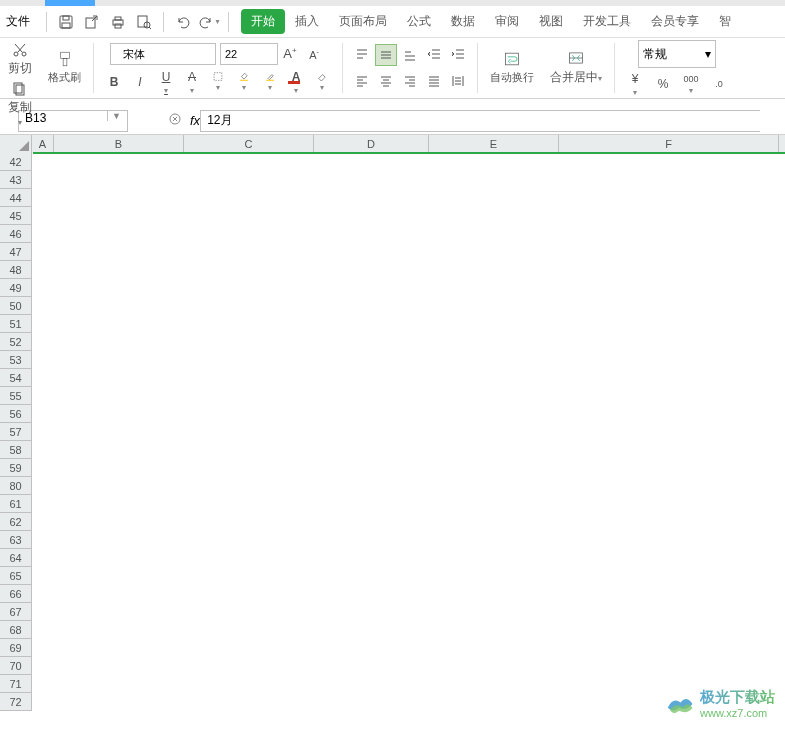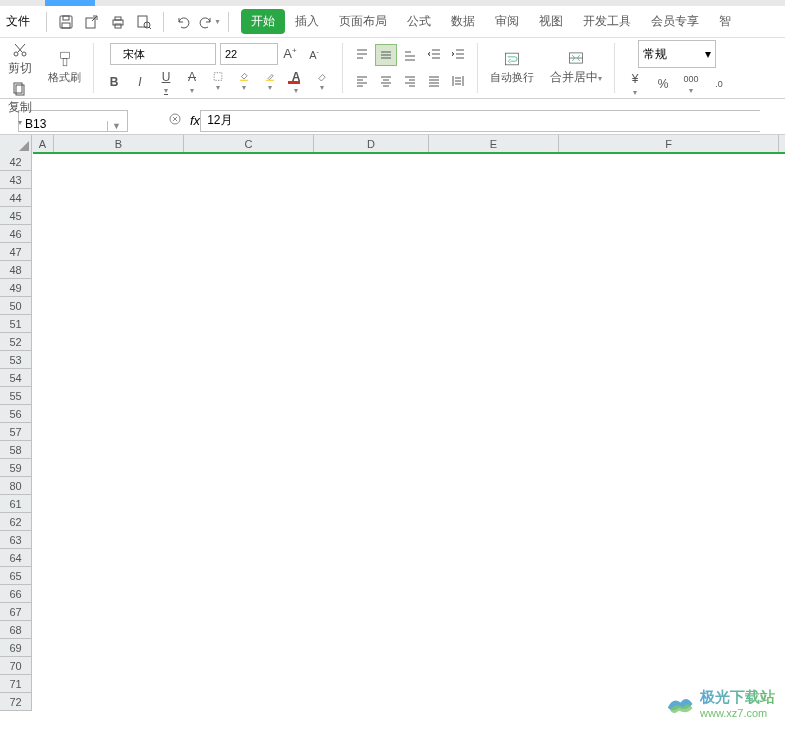--- a/index.html
+++ b/index.html
@@ -34,21 +34,21 @@
 .rsep { width: 1px; height: 50px; background: #e0e0e0; margin: 0 4px; }
 .align-grid { display: flex; flex-direction: column; gap: 4px; }
 .align-row { display: flex; gap: 2px; }
 .abtn { width: 22px; height: 22px; display: flex; align-items: center; justify-content: center; cursor: pointer; }
 .abtn.active { background: #d8e6d0; border: 1px solid #8abf7a; }
 .abtn svg { width: 14px; height: 14px; }
 .number-fmt { width: 78px; height: 30px; border: 1px solid #c0c0c0; font-size: 11px; padding: 0 4px; background: #fff; display: flex; align-items: center; justify-content: space-between; }
 .num-btns { display: flex; gap: 4px; margin-top: 4px; }
 .under-line { width: 100%; height: 1px; background: #d0d0d0; }
 .formula-bar { height: 28px; display: flex; align-items: center; border-bottom: 1px solid #d0d0d0; margin-top: 8px; }
-.name-box { width: 110px; height: 22px; border: 1px solid #c0c0c0; margin-left: 18px; display: flex; align-items: flex-end; padding: 0 6px; }
+.name-box { width: 110px; height: 22px; border: 1px solid #c0c0c0; margin-left: 18px; display: flex; align-items: flex-start; padding: 0 6px; }
 .name-box .dd { margin-left: auto; font-size: 9px; color: #888; cursor: pointer; border-left: 1px solid #c0c0c0; padding-left: 4px; }
 .fx-zone { display: flex; align-items: center; margin-left: 40px; gap: 8px; }
 .fx-label { font-style: italic; font-size: 13px; }
 .cell-content { border: 1px solid #c0c0c0; border-right: none; height: 22px; width: 560px; padding: 0 6px; font-size: 13px; display: flex; align-items: center; }
 .sheet { display: flex; flex: 1; height: calc(729px - 6px - 32px - 60px - 1px - 8px - 28px); position: relative; }
 .col-headers { position: absolute; top: 0; left: 0; right: 0; height: 18px; display: flex; background: #e8ecec; border-bottom: 1px solid #b8b8b8; }
 .select-all { width: 32px; height: 18px; background: #e8ecec; border-right: 1px solid #c0c0c0; flex-shrink: 0; position: relative; }
 .select-all::after { content:''; position: absolute; right: 2px; bottom: 2px; border: 5px solid transparent; border-right-color: #999; border-bottom-color: #999; }
 .col-h { height: 18px; background: #e8ecec; border-right: 1px solid #c0c0c0; text-align: center; font-size: 11px; color: #555; line-height: 18px; flex-shrink: 0; }
 .col-A { width: 22px; }

